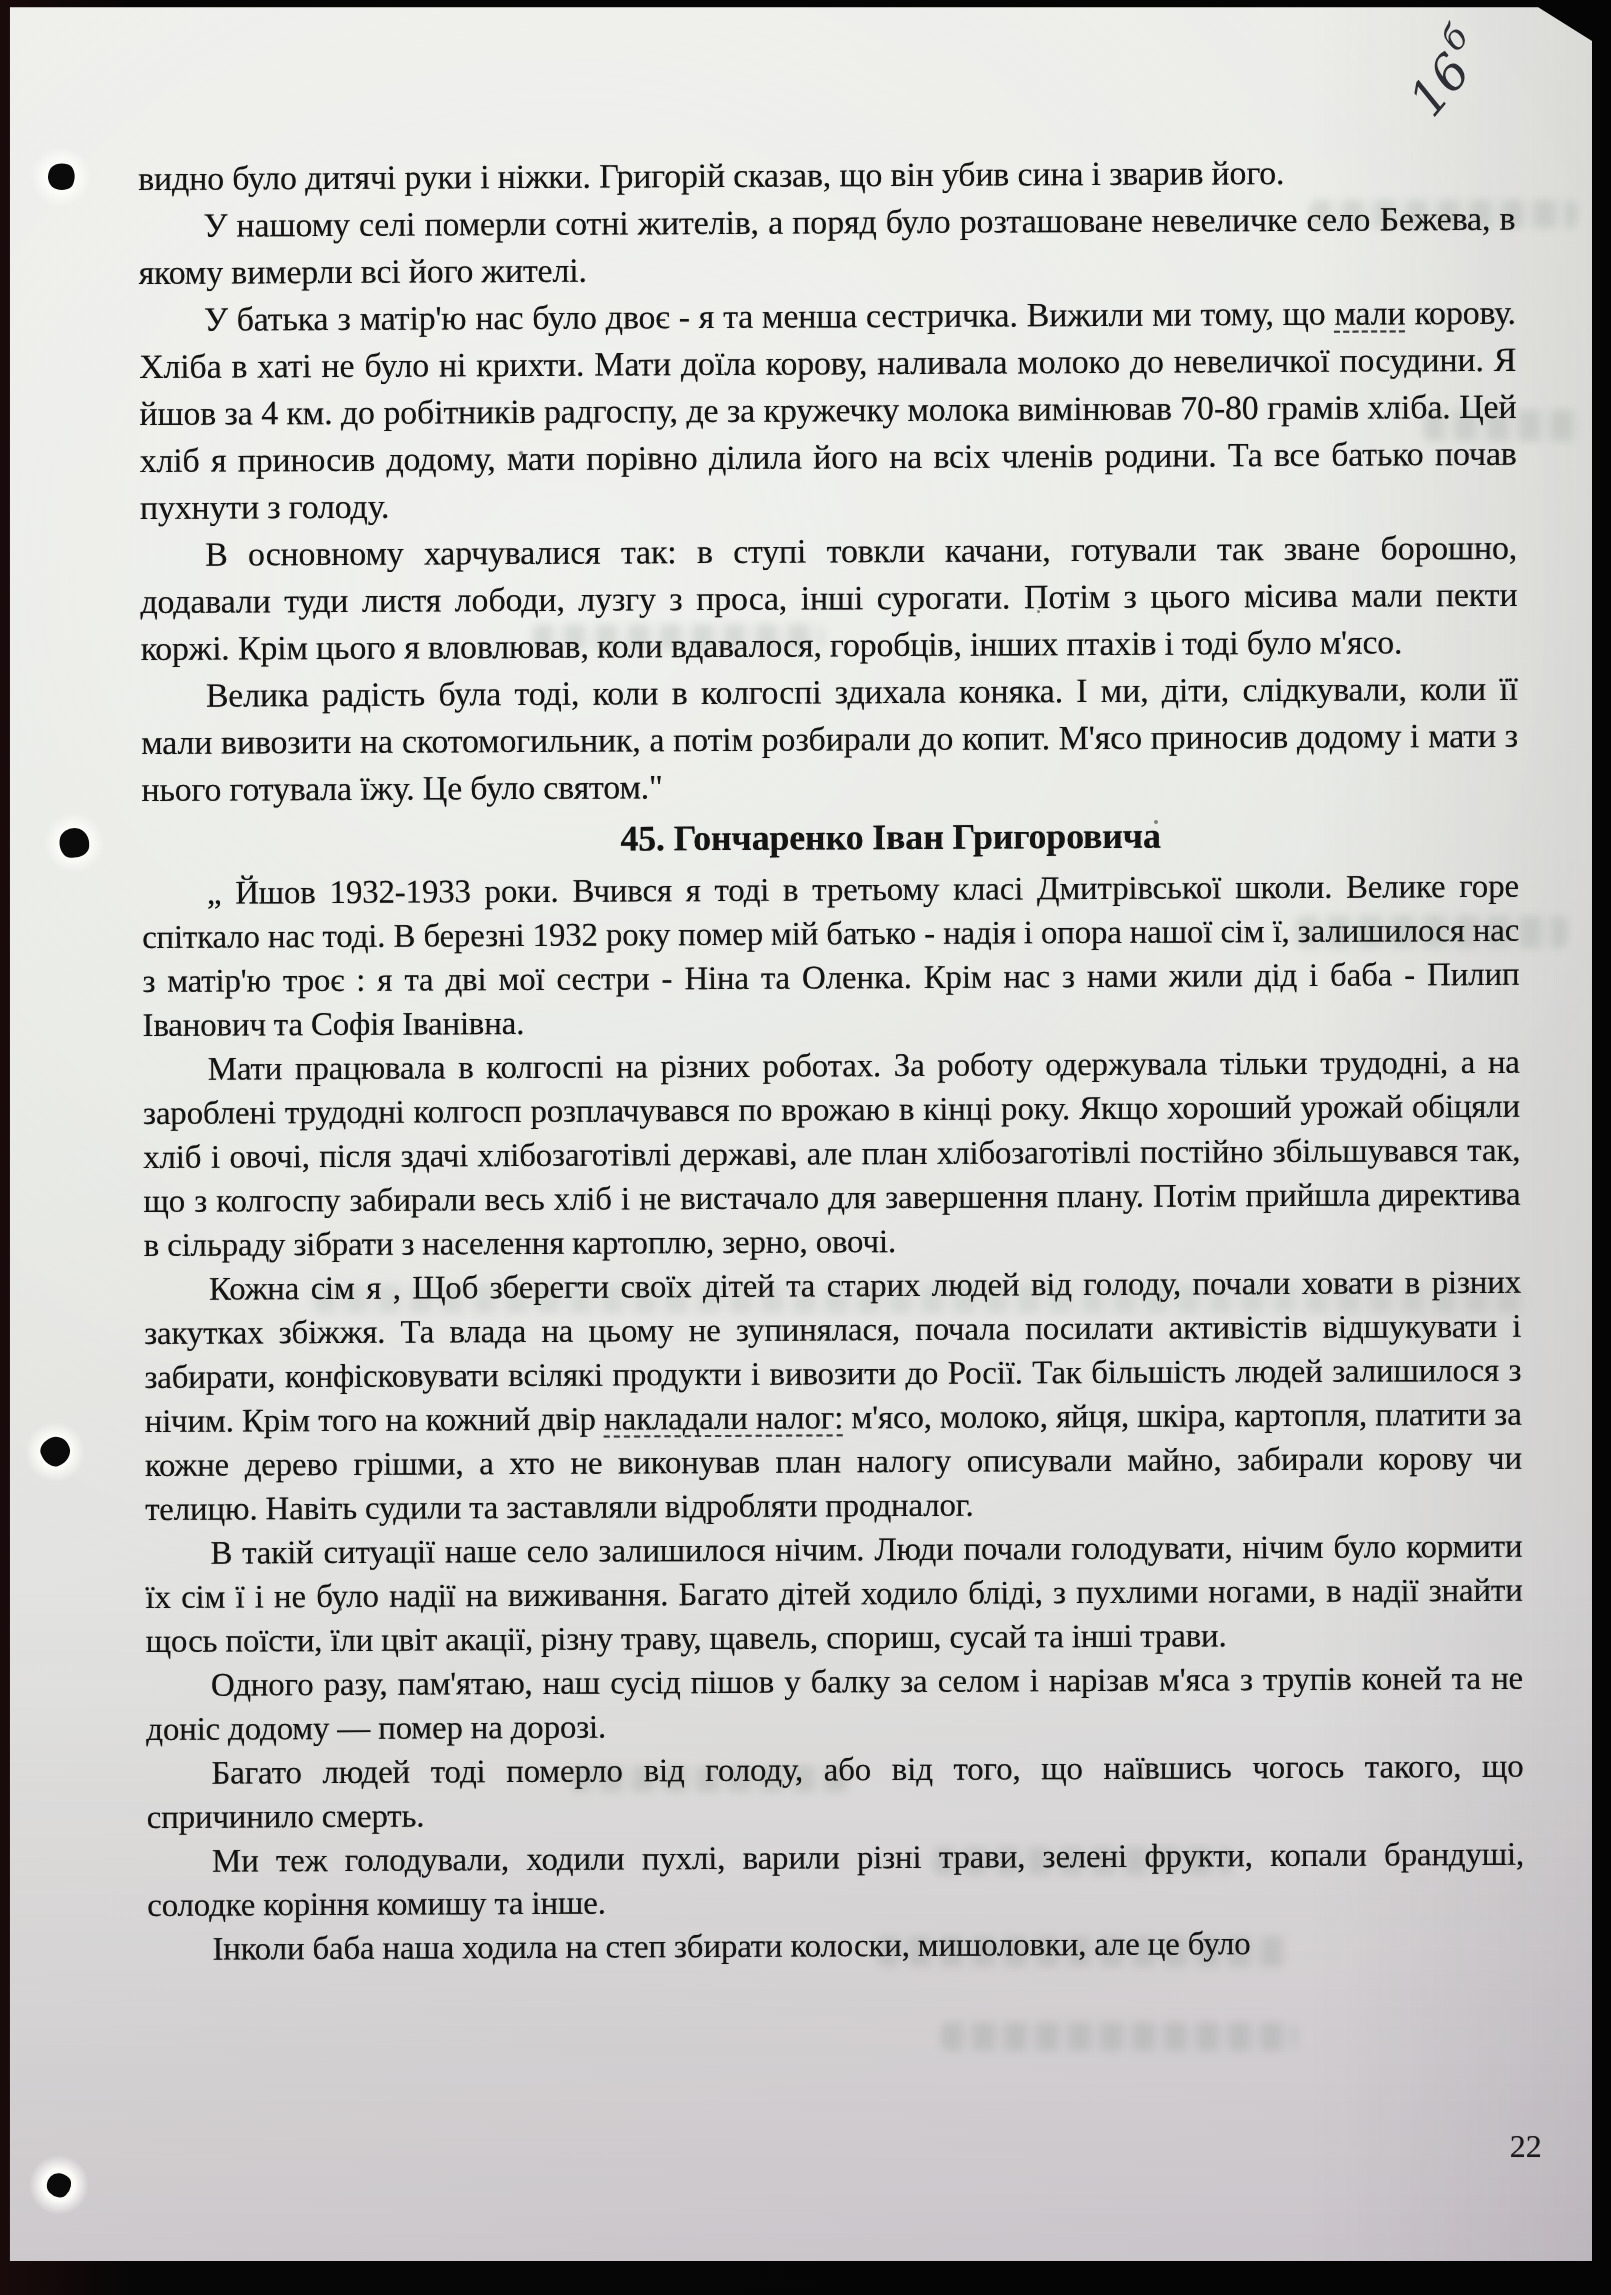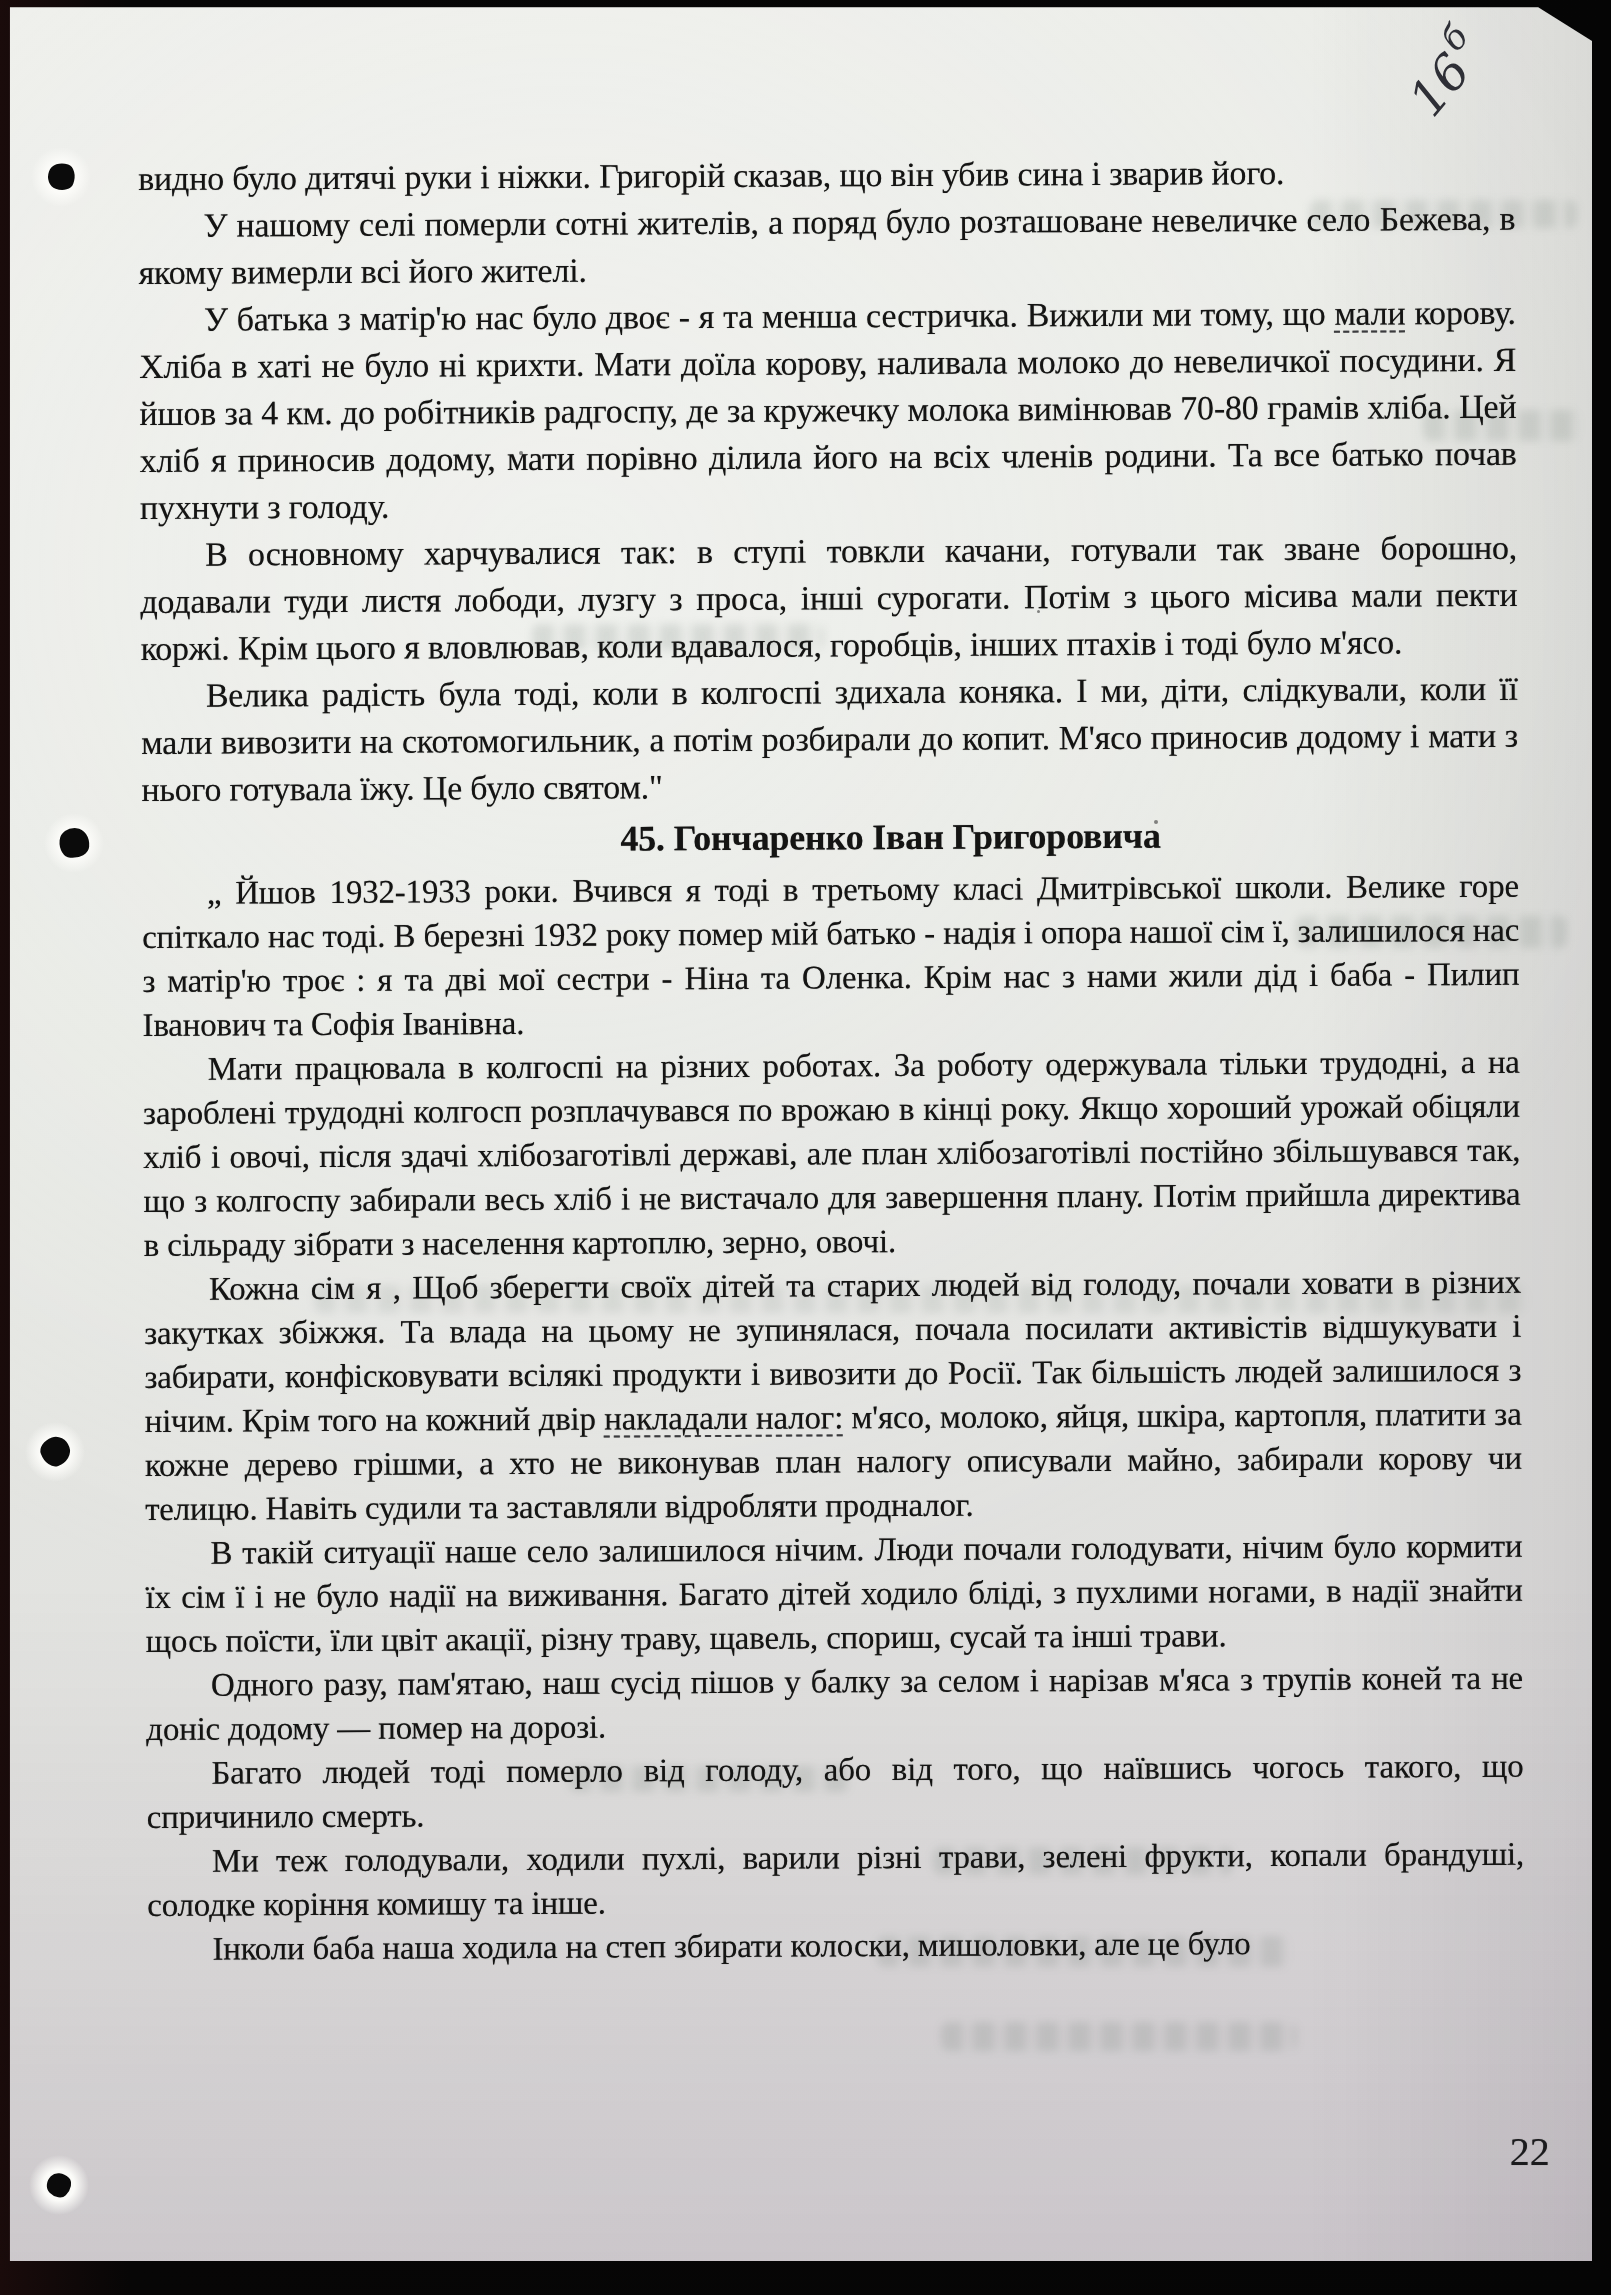--- a/index.html
+++ b/index.html
@@ -47,21 +47,21 @@
     margin:6.5px 0 9.7px 0;
     font-size:36px; line-height:42px;
     font-weight:bold;
     text-align:center;
     padding-left:121px;
     text-indent:0;
   }
   .pagenum{
     position:absolute;
     left:1500px; top:2121px;
-    font-size:40px; color:#1b1b1d;
+    font-size:32px; color:#1b1b1d;
     text-shadow:0 0 0.8px rgba(20,20,20,0.5);
   }
   .handwrite{
     position:absolute;
     left:1390px; top:31px;
     transform:rotate(-50deg);
     font-family:"DejaVu Serif",serif;
     font-style:italic;
     font-size:49px;
     color:#2e2f36;

